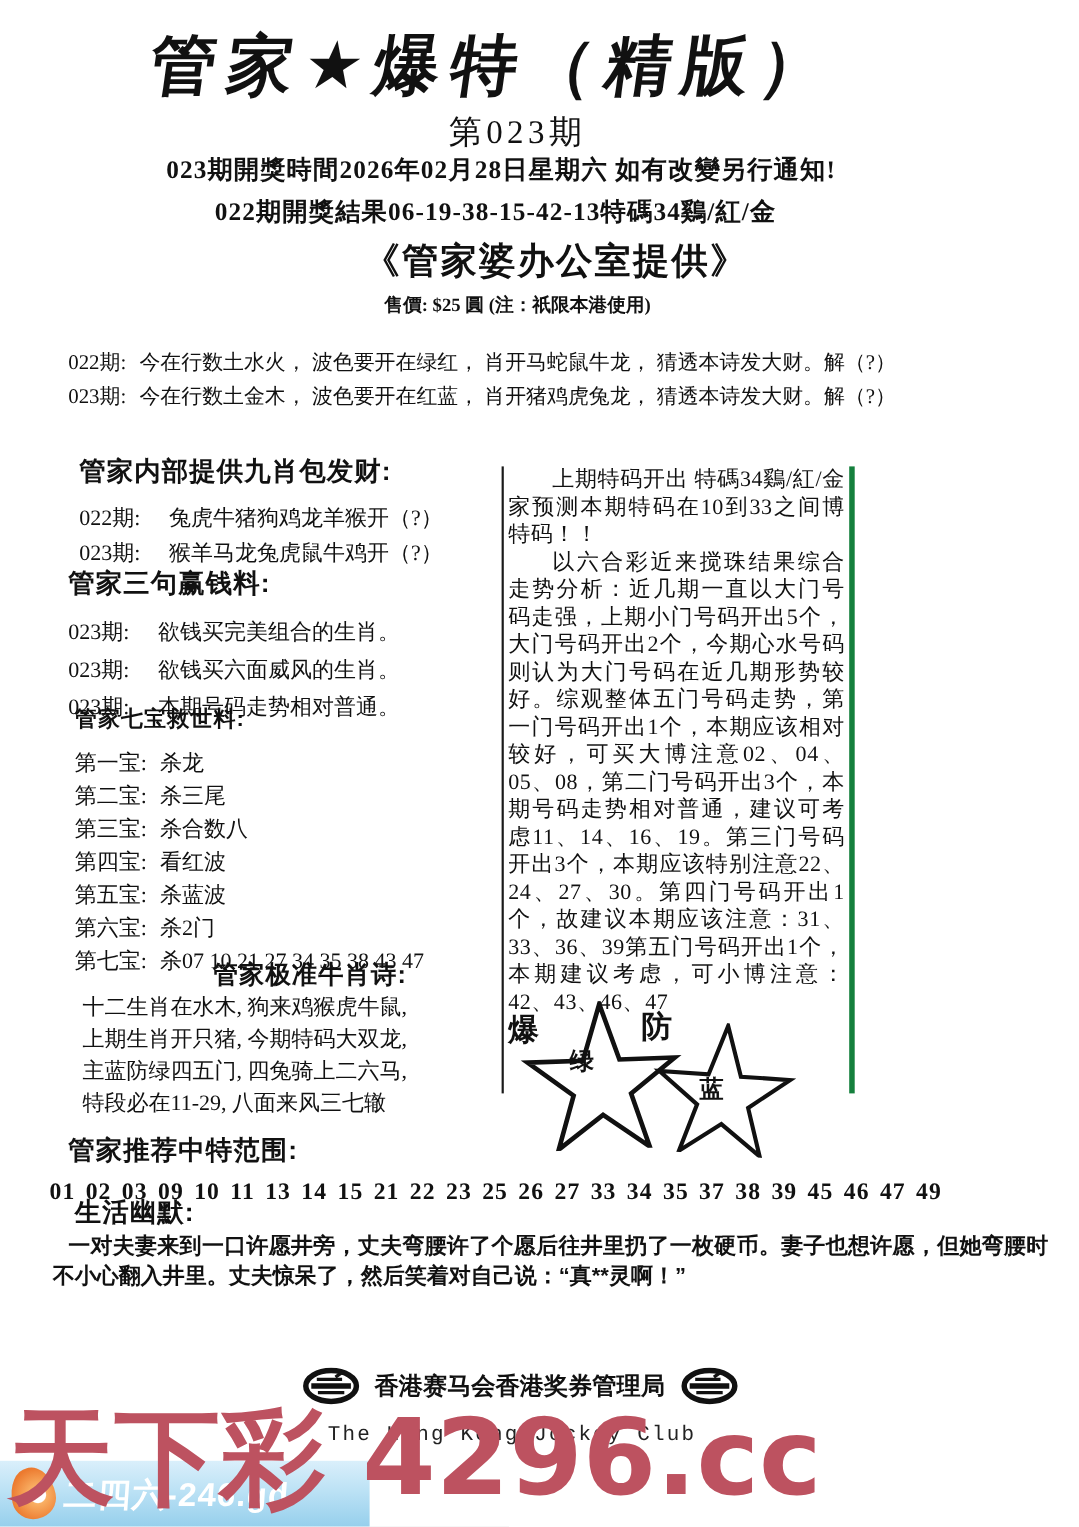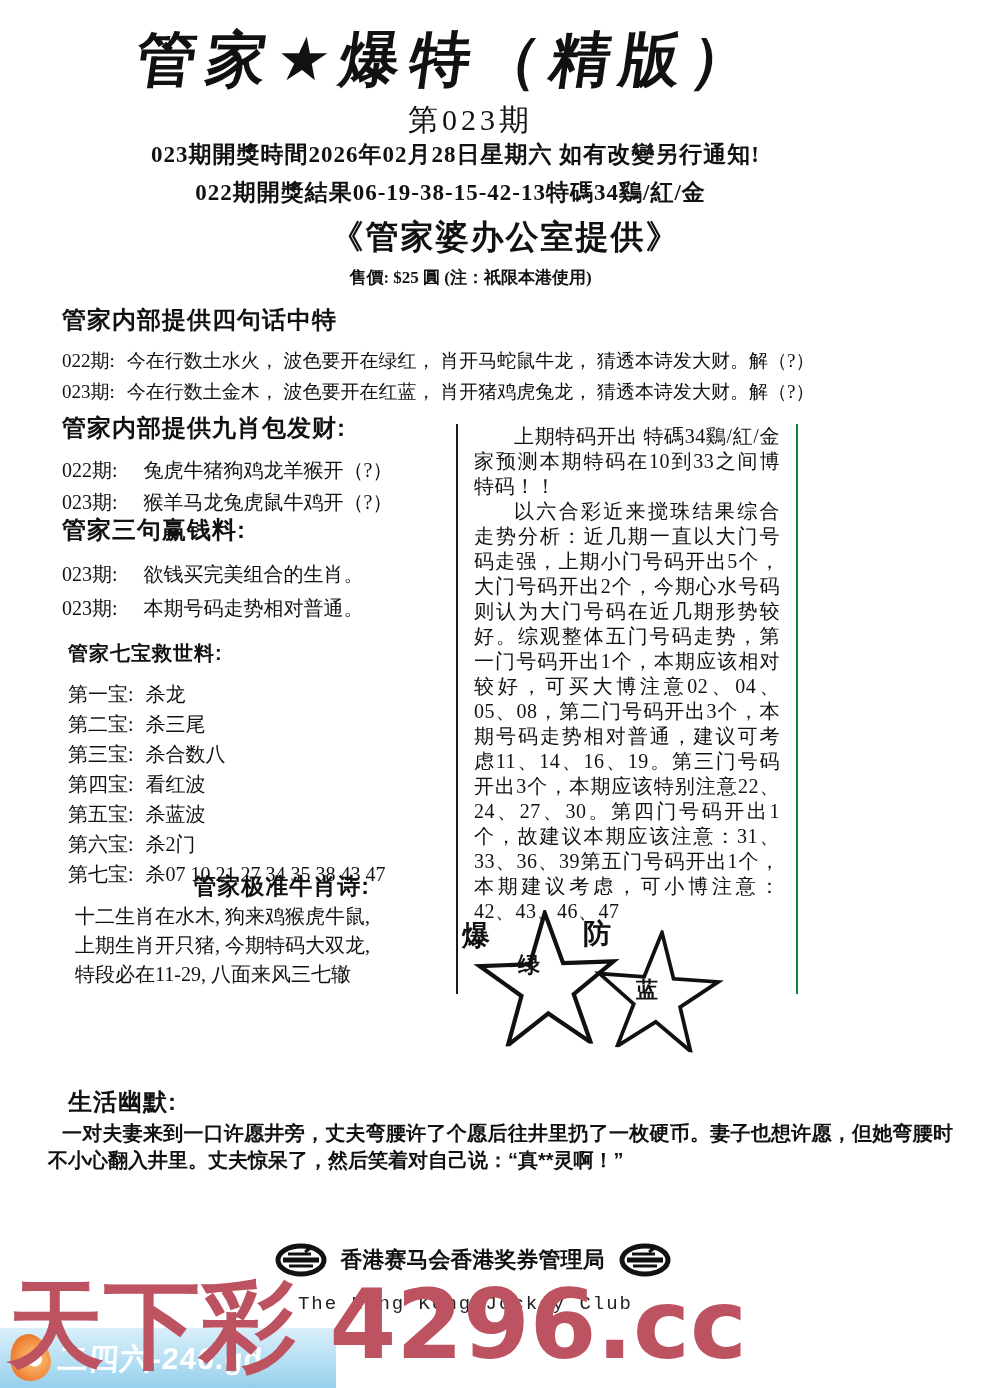--- a/index.html
+++ b/index.html
@@ -28,43 +28,43 @@
   .sec{position:absolute;}
   .h{font-family:"Liberation Sans","DejaVu Sans",sans-serif;font-weight:bold;font-size:24px;letter-spacing:1px;}
   .row{font-size:19px;white-space:nowrap;}
   .lbl{margin-right:12px;}
   .lbl-wide{margin-right:26px;}
 
   .sec-four{left:62px;top:304px;}
   .sec-four .row{margin-top:12px;}
   .sec-four .row + .row{margin-top:5px;}
 
-  .sec-nine{left:62px;top:412px;}
+  .sec-nine{left:72px;top:412px;}
   .sec-nine .row{margin-top:13px;font-size:20px;}
   .sec-nine .row + .row{margin-top:5px;}
 
   .sec-three{left:62px;top:514px;}
   .sec-three .row{margin-top:15px;font-size:20px;}
   .sec-three .row + .row{margin-top:7px;}
 
   .sec-seven{left:68px;top:640px;}
   .sec-seven .h{font-size:20px;}
   .sec-seven .row{margin-top:17px;font-size:20px;line-height:21px;}
   .sec-seven .row + .row{margin-top:9px;}
 
   .sec-poem{left:75px;top:871px;}
   .sec-poem .h{font-size:23px;text-align:right;}
   .poem-line{font-size:20px;line-height:29px;white-space:nowrap;}
   .sec-poem .poem-line:first-of-type{margin-top:6px;}
 
   
   .analysis-box{
     position:absolute;left:456px;top:424px;width:306px;height:570px;
-    border-left:2px solid #1a1a1a;border-right:2px solid #15803d;
-    padding:0 16px;
+    border-left:2px solid #1a1a1a;border-right:5px solid #15803d;
+    padding:0 4px;
   }
   .analysis-box p{
     margin:0;font-size:20px;line-height:25px;text-align:justify;
     text-indent:2em;letter-spacing:0.5px;
   }
 
   
   .stars{position:absolute;left:458px;top:905px;width:300px;height:145px;}
   .star-lbl{position:absolute;font-family:"Liberation Sans",sans-serif;font-weight:bold;font-size:28px;}
   .lbl-burst{left:4px;top:12px;}
@@ -125,21 +125,20 @@
 <div class="page">
 
   <div class="center title">管家★爆特（精版）</div>
   <div class="center issue">第023期</div>
   <div class="center mline draw-time">023期開獎時間2026年02月28日星期六 如有改變另行通知!</div>
   <div class="center mline last-result">022期開獎結果06-19-38-15-42-13特碼34鷄/紅/金</div>
   <div class="center provider">《管家婆办公室提供》</div>
   <div class="center price">售價: $25 圓 (注：祇限本港使用)</div>
 
   <div class="sec sec-four">
-    <div class="h">管家内部提供四句话中特</div>
     <div class="row">
       <span class="lbl">022期:</span><span>今在行数土水火， 波色要开在绿红， 肖开马蛇鼠牛龙， 猜透本诗发大财。解（?）</span>
     </div>
     <div class="row">
       <span class="lbl">023期:</span><span>今在行数土金木， 波色要开在红蓝， 肖开猪鸡虎兔龙， 猜透本诗发大财。解（?）</span>
     </div>
   </div>
 
   <div class="sec sec-nine">
     <div class="h">管家内部提供九肖包发财:</div>
@@ -148,20 +147,23 @@
     </div>
     <div class="row">
       <span class="lbl-wide">023期:</span><span>猴羊马龙兔虎鼠牛鸡开（?）</span>
     </div>
   </div>
 
   <div class="sec sec-three">
     <div class="h">管家三句赢钱料:</div>
     <div class="row">
       <span class="lbl-wide">023期:</span><span>欲钱买完美组合的生肖。</span>
+    </div>
+    <div class="row">
+      <span class="lbl-wide">023期:</span><span>欲钱买六面威风的生肖。</span>
     </div>
     <div class="row">
       <span class="lbl-wide">023期:</span><span>本期号码走势相对普通。</span>
     </div>
   </div>
 
   <div class="sec sec-seven">
     <div class="h">管家七宝救世料:</div>
     <div class="row"><span class="lbl">第一宝:</span><span>杀龙</span></div>
     <div class="row"><span class="lbl">第二宝:</span><span>杀三尾</span></div>
@@ -169,20 +171,21 @@
     <div class="row"><span class="lbl">第四宝:</span><span>看红波</span></div>
     <div class="row"><span class="lbl">第五宝:</span><span>杀蓝波</span></div>
     <div class="row"><span class="lbl">第六宝:</span><span>杀2门</span></div>
     <div class="row"><span class="lbl">第七宝:</span><span>杀07 10 21 27 34 35 38 43 47</span></div>
   </div>
 
   <div class="sec sec-poem">
     <div class="h">管家极准牛肖诗:</div>
     <div class="poem-line">十二生肖在水木, 狗来鸡猴虎牛鼠,</div>
     <div class="poem-line">上期生肖开只猪, 今期特码大双龙,</div>
+    <div class="poem-line">主蓝防绿四五门, 四兔骑上二六马,</div>
     <div class="poem-line">特段必在11-29, 八面来风三七辙</div>
   </div>
 
   <div class="analysis-box">
     <p>上期特码开出 特碼34鷄/紅/金家预测本期特码在10到33之间博特码！！</p>
     <p>以六合彩近来搅珠结果综合走势分析：近几期一直以大门号码走强，上期小门号码开出5个，大门号码开出2个，今期心水号码则认为大门号码在近几期形势较好。综观整体五门号码走势，第一门号码开出1个，本期应该相对较好，可买大博注意02、04、05、08，第二门号码开出3个，本期号码走势相对普通，建议可考虑11、14、16、19。第三门号码开出3个，本期应该特别注意22、24、27、30。第四门号码开出1个，故建议本期应该注意：31、33、36、39第五门号码开出1个，本期建议考虑，可小博注意：42、43、46、47</p>
   </div>
 
   <div class="stars">
     <svg class="star-svg s1" viewBox="0 0 100 96">
@@ -190,20 +193,24 @@
     </svg>
     <svg class="star-svg s2" viewBox="0 0 100 96">
       <polygon points="50,2 61.8,38.2 97.6,38.2 68.6,60.5 79.4,95.1 50,73.6 20.6,95.1 31.4,60.5 2.4,38.2 38.2,38.2" fill="#ffffff" stroke="#111111" stroke-width="3"></polygon>
     </svg>
     <span class="star-lbl lbl-burst">爆</span>
     <span class="star-lbl lbl-guard">防</span>
     <span class="star-inner i1">绿</span>
     <span class="star-inner i2">蓝</span>
   </div>
 
+  <div class="sec sec-recommend">
+    <div class="h">管家推荐中特范围:</div>
+    <div class="numbers">01 02 03 09 10 11 13 14 15 21 22 23 25 26 27 33 34 35 37 38 39 45 46 47 49</div>
+  </div>
 
   <div class="abs h humor-h">生活幽默:</div>
   <div class="abs humor-text">一对夫妻来到一口许愿井旁，丈夫弯腰许了个愿后往井里扔了一枚硬币。妻子也想许愿，但她弯腰时不小心翻入井里。丈夫惊呆了，然后笑着对自己说：“真**灵啊！”</div>
 
   <div class="center footer">
     <span class="org-row">
       <svg width="52" height="34" viewBox="0 0 52 34">
         <ellipse cx="26" cy="17" rx="23" ry="14" fill="none" stroke="#111" stroke-width="5"></ellipse>
         <path d="M8,17 H44" stroke="#111" stroke-width="5"></path>
         <path d="M13,11 H36" stroke="#111" stroke-width="3"></path>

